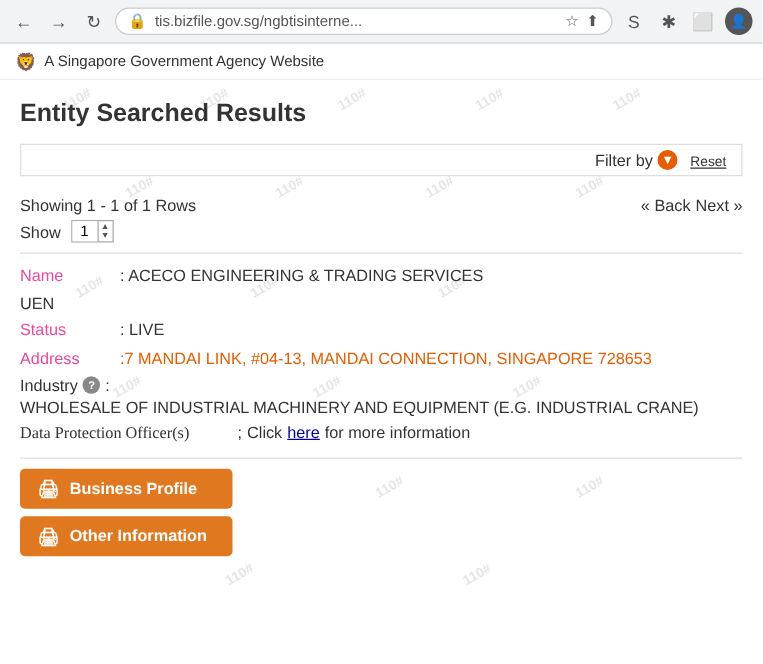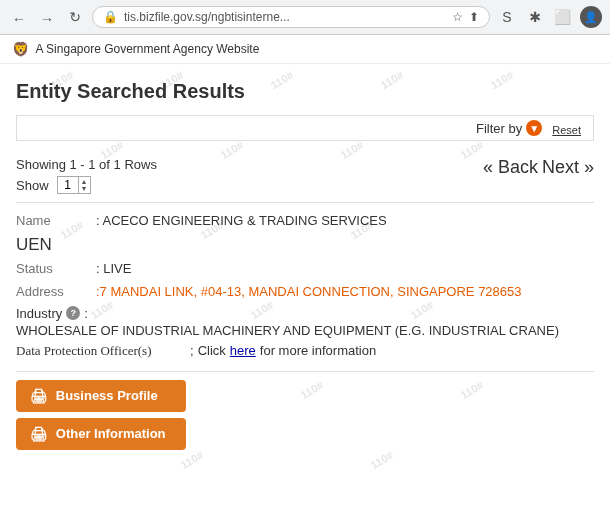--- a/index.html
+++ b/index.html
@@ -184,50 +184,50 @@
       display: flex;
       align-items: center;
       gap: 4px;
       font-size: 13px;
     }
     .page-nav-btn {
       background: none;
       border: none;
       cursor: pointer;
       color: #333;
-      font-size: 18px;
+      font-size: 13px;
       text-align: right;
     }
 
     .result-row {
       display: flex;
       margin-bottom: 4px;
       font-size: 13px;
       line-height: 1.5;
     }
     .result-label {
       min-width: 80px;
-      color: #737373;
+      color: #ec4899;
       font-weight: normal;
     }
     .result-value {
       color: #333;
     }
     .result-value.orange {
       color: #e65c00;
     }
 
     .uen-row {
       display: flex;
       align-items: center;
       margin-bottom: 4px;
     }
     .uen-label {
       min-width: 80px;
-      font-size: 17px;
+      font-size: 13px;
     }
     .uen-value-box {
       border: 2px solid #cc0000;
       padding: 1px 6px;
       font-size: 13px;
       color: #333;
     }
 
     .industry-block {
       margin-bottom: 5px;

